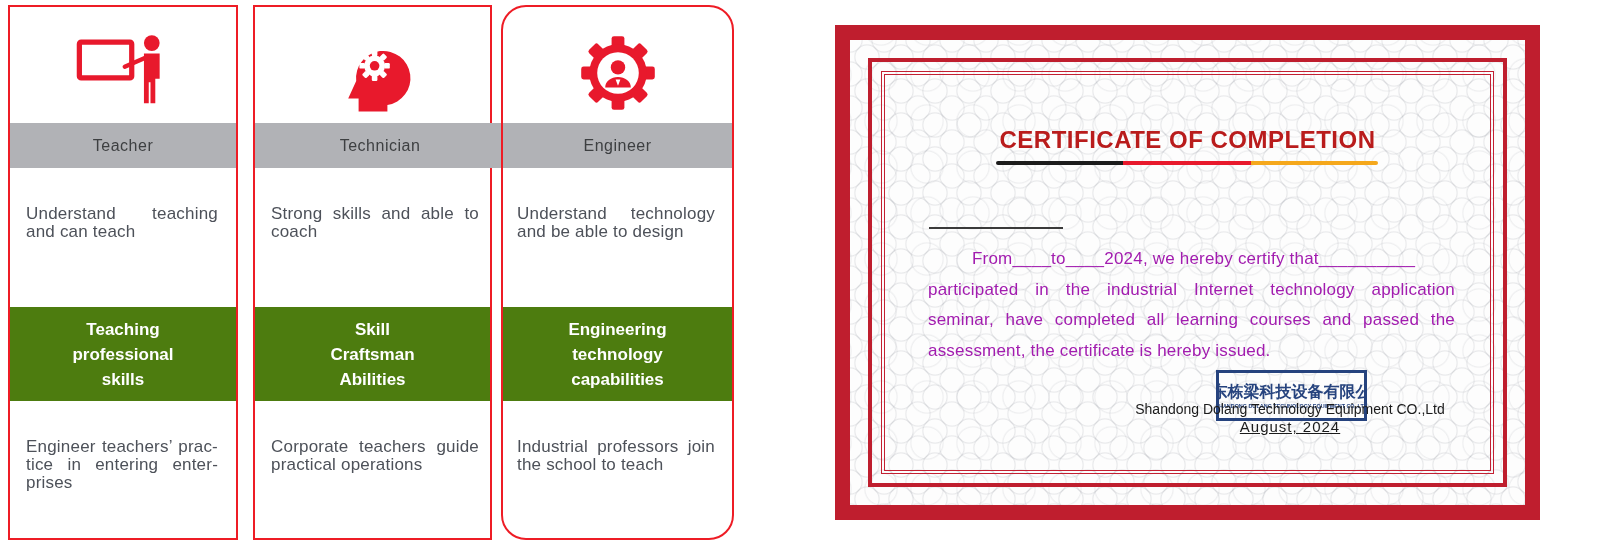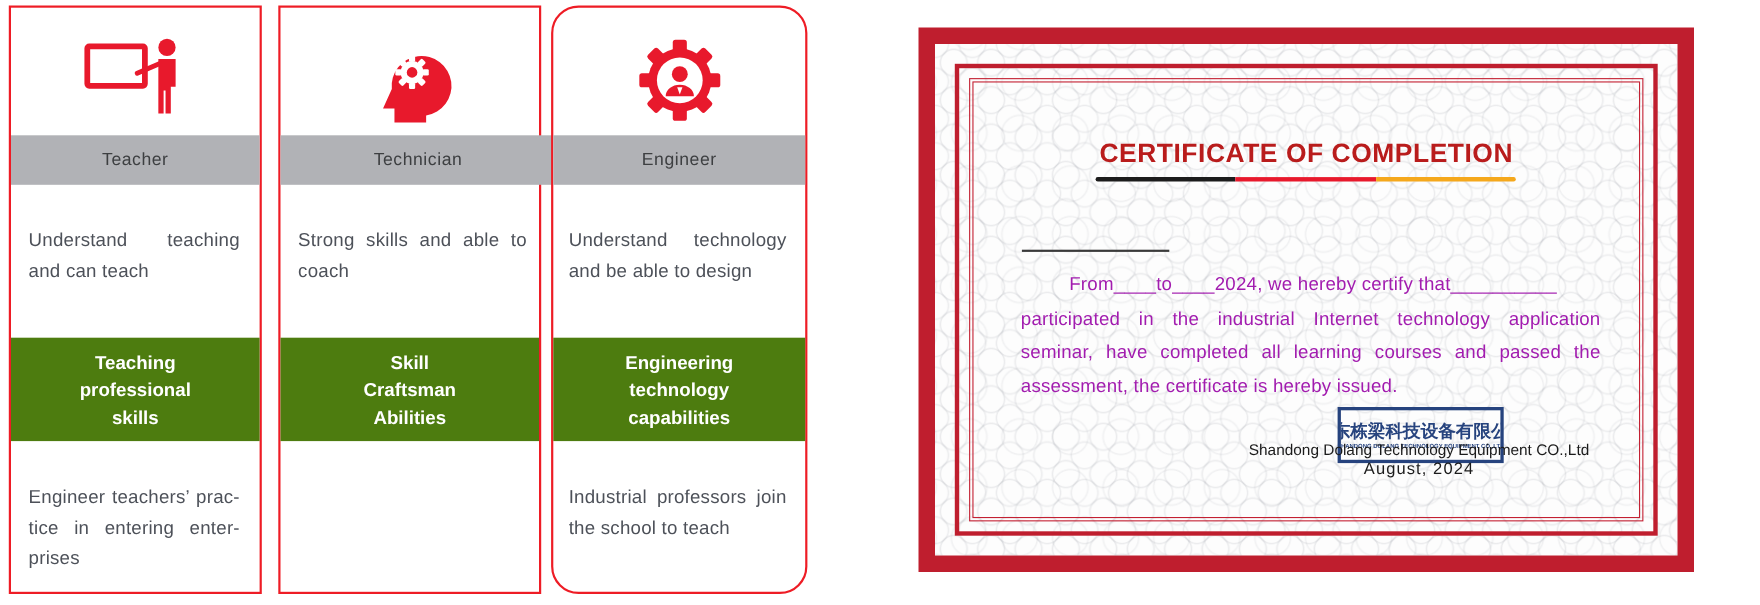--- a/index.html
+++ b/index.html
@@ -16,21 +16,21 @@
   #card-1 .icon-wrap{top:24px;}
   #card-2 .icon-wrap{top:26px;}
   #card-3 .icon-wrap{top:26px;}
 
   .gray-band{position:absolute;left:0;right:0;top:116px;height:45px;background:#b1b2b6;
              display:flex;align-items:center;justify-content:center;
              font-size:16px;color:#3d3f41;letter-spacing:0.5px;}
   #card-2 .gray-band{right:-15px;} 
 
   .desc{position:absolute;font-size:17px;color:#4d5159;letter-spacing:0.2px;
-        text-align:justify;line-height:28px;}
+        text-align:justify;line-height:18px;}
   .desc-top{top:198px;}
   .desc-bottom{top:431px;}
   #card-1 .desc{left:16px;width:192px;}
   #card-2 .desc{left:16px;width:208px;}
   #card-3 .desc{left:14px;width:198px;}
 
   .red-band{position:absolute;left:0;right:0;top:300px;height:94px;background:#4d7c0f;
             display:flex;align-items:center;justify-content:center;text-align:center;
             color:#ffffff;font-weight:bold;font-size:17px;line-height:25px;white-space:pre-line;}
 
@@ -67,21 +67,21 @@
 
   .stamp{position:absolute;top:330px;left:366px;width:145px;height:45px;
          border:3px solid #26437e;z-index:1;display:flex;flex-direction:column;
          align-items:center;justify-content:center;overflow:hidden;}
   .stamp-cn{font-size:16px;font-weight:bold;color:#26437e;white-space:nowrap;letter-spacing:0px;}
   .stamp-en{font-size:6px;font-weight:bold;color:#26437e;white-space:nowrap;transform:scale(0.9);}
 
   .signature{position:absolute;top:361px;left:230px;width:420px;text-align:center;
              font-size:14px;color:#1b1b1b;z-index:2;}
   .cert-date{position:absolute;top:378px;left:335px;width:210px;text-align:center;
-             font-size:15px;color:#1b1b1b;letter-spacing:1px;z-index:2;}
+             font-size:15px;color:#1b1b1b;letter-spacing:1px;z-index:2;text-decoration:underline;}
 </style>
 </head>
 <body>
 
 <div id="canvas">
 
   <div class="card" id="card-1">
     <div class="icon-wrap">
       <svg width="96" height="80" viewBox="0 0 110 90">
         <rect x="5" y="12" width="60" height="41" rx="2" fill="#ffffff" stroke="#e8192c" stroke-width="6"></rect>
@@ -120,20 +120,21 @@
         </g>
       </svg>
     </div>
     <div class="gray-band">
       <span>Technician</span>
     </div>
     <div class="desc desc-top">Strong skills and able to coach</div>
     <div class="red-band">Skill
 Craftsman
 Abilities</div>
+    <div class="desc desc-bottom">Corporate teachers guide practical operations</div>
   </div>
 
   <div class="card" id="card-3">
     <div class="icon-wrap">
       <svg width="80" height="80" viewBox="0 0 100 100">
         <g transform="translate(50,50)" fill="#e8192c">
           <g>
             <rect x="-8" y="-46" width="16" height="16" rx="3"></rect>
             <rect x="-8" y="30" width="16" height="16" rx="3"></rect>
             <rect x="-46" y="-8" width="16" height="16" rx="3"></rect>

